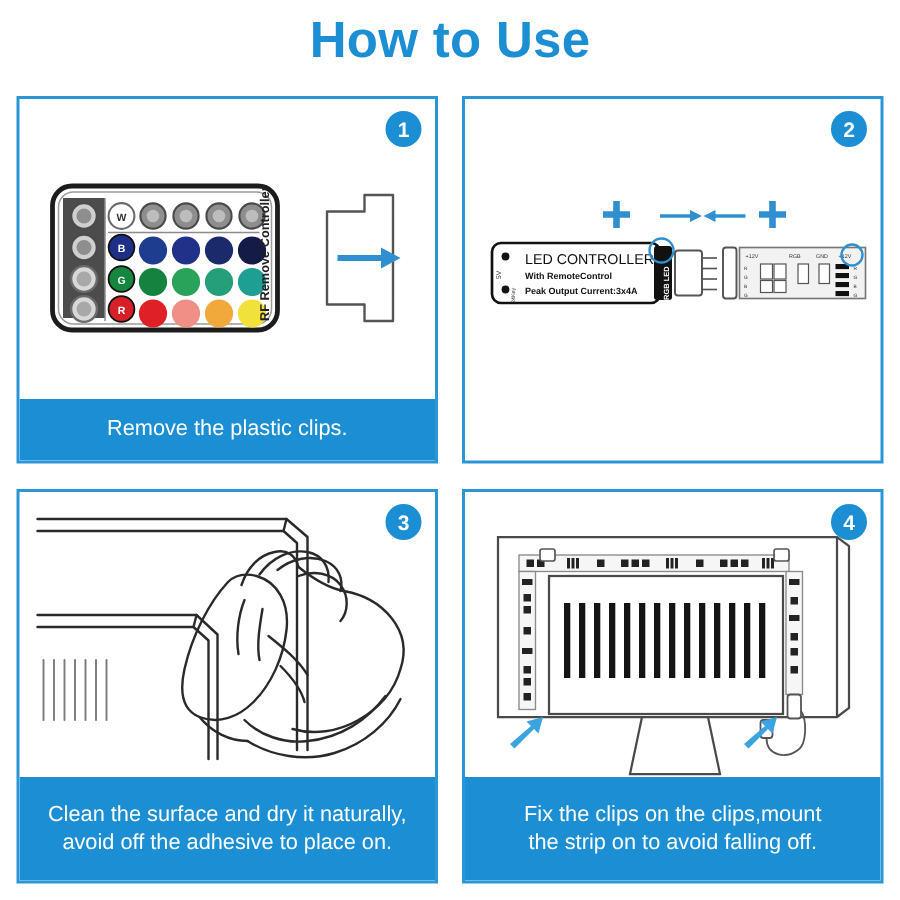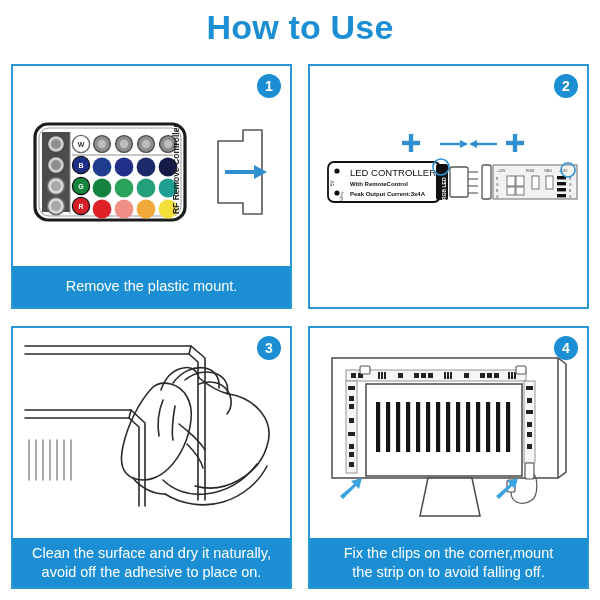--- a/index.html
+++ b/index.html
@@ -36,21 +36,21 @@
   .p34 .art{bottom:56px;}
 
   .caption{
     position:absolute;left:0;right:0;bottom:0;
     background:#1b8ed4;color:#ffffff;
     display:flex;flex-direction:column;align-items:center;justify-content:center;
     font-size:14.5px;line-height:19px;text-align:center;
     padding:2px 4px;box-sizing:border-box;
   }
   .p12 .caption{height:41px;}
-  .p34 .caption{height:49px;margin-top:20px;}
+  .p34 .caption{height:69px;margin-top:20px;}
   .cap-line{display:block;white-space:nowrap;}
 
   .badge{
     position:absolute;right:9px;top:8px;
     width:24px;height:24px;border-radius:50%;
     background:#1b8ed4;color:#fff;
     font-size:14px;font-weight:bold;
     display:flex;align-items:center;justify-content:center;
     z-index:5;
   }
@@ -139,21 +139,21 @@
           <path d="M205 75 L230 75 L230 64 L249 64 L249 148 L230 148 L230 137 L205 137 Z" fill="#ffffff" stroke="#555" stroke-width="1.6" stroke-linejoin="round"></path>
         </g>
 
         <g>
           <line x1="212" y1="106" x2="243" y2="106" stroke="#2f8fd0" stroke-width="4"></line>
           <path d="M241 99 L254 106 L241 113 Z" fill="#2f8fd0"></path>
         </g>
       </svg>
     </div>
     <div class="caption">
-      <span class="cap-line">Remove the plastic mount.</span>
+      <span class="cap-line">Remove the plastic clips.</span>
     </div>
   </div>
 
   <div class="panel p12" id="panel2">
     <div class="badge">2</div>
     <div class="art">
       <svg viewBox="0 0 281 204" width="281" height="204">
 
         <g stroke="#2f8fd0" fill="#2f8fd0">
           <g>
@@ -393,18 +393,18 @@
 
         <g fill="#3ba3e0">
           <path d="M30 168 L44 156 L41 153 L52 150 L49 161 L46 158 L33 171 Z"></path>
         </g>
         <g fill="#3ba3e0">
           <path d="M186 168 L200 156 L197 153 L208 150 L205 161 L202 158 L189 171 Z"></path>
         </g>
       </svg>
     </div>
     <div class="caption">
-      <span class="cap-line">Fix the clips on the corner,mount</span>
+      <span class="cap-line">Fix the clips on the clips,mount</span>
       <span class="cap-line">the strip on to avoid falling off.</span>
     </div>
   </div>
 
 </div>
 
 </body></html>

